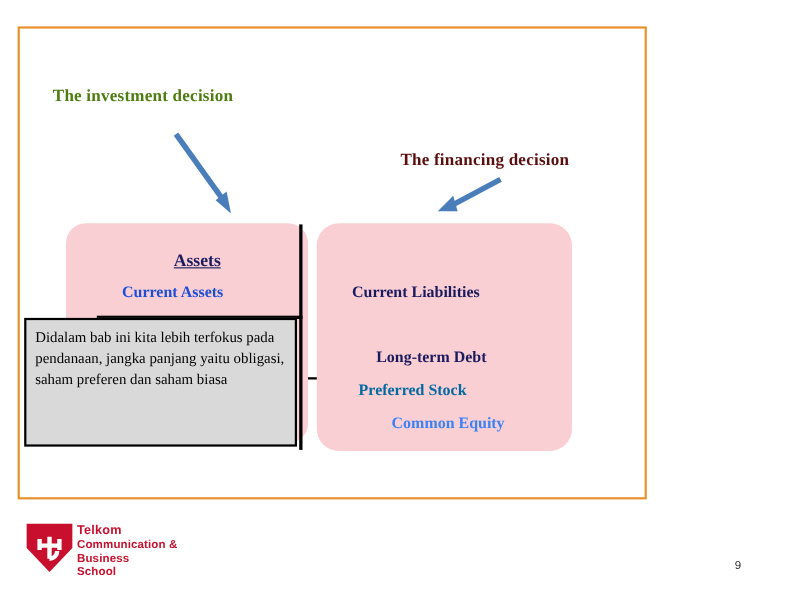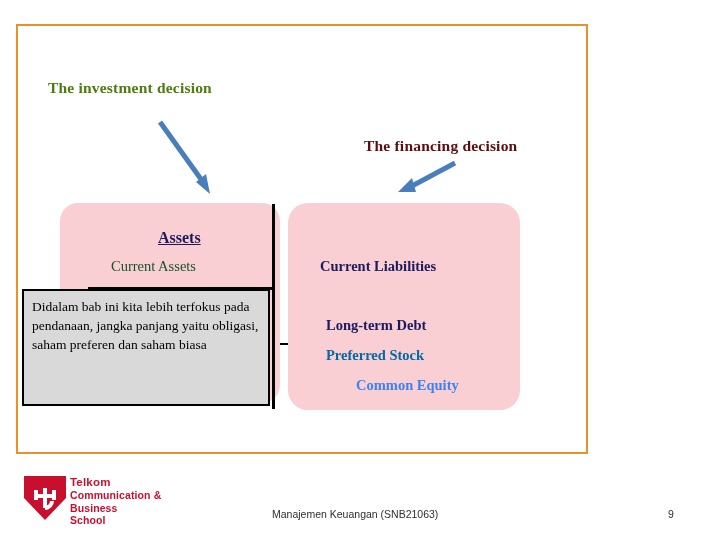--- a/index.html
+++ b/index.html
@@ -109,22 +109,22 @@
     color: #1A1A5E;
     text-decoration: underline;
     white-space: nowrap;
     margin-left: 48px;
   }
   .t-current-assets {
     position: absolute;
     left: 111px;
     top: 258px;
     font-size: 14.5px;
-    font-weight: normal;
-    color: #14532d;
+    font-weight: bold;
+    color: #1d4ed8;
     white-space: nowrap;
     text-align: right;
   }
   .t-liab {
     position: absolute;
     left: 310px;
     top: 229px;
     font-size: 14.5px;
     font-weight: bold;
     color: #1A1A5E;
@@ -135,21 +135,21 @@
     position: absolute;
     left: 320px;
     top: 258px;
     font-size: 14.5px;
     font-weight: bold;
     color: #1A1A5E;
     white-space: nowrap;
   }
   .t-ltdebt {
     position: absolute;
-    left: 326px;
+    left: 342px;
     top: 317px;
     font-size: 14.5px;
     font-weight: bold;
     color: #1A1A5E;
     white-space: nowrap;
   }
   .t-preferred {
     position: absolute;
     left: 326px;
     top: 347px;
@@ -296,17 +296,16 @@
       <rect x="28" y="14" width="4" height="10" fill="#ffffff"></rect>
     </svg>
     <div class="logo-text">
       <div class="logo-telkom">Telkom</div>
       <div class="logo-sub">Communication &amp;</div>
       <div class="logo-sub">Business</div>
       <div class="logo-sub">School</div>
     </div>
   </div>
 
-  <div class="footer-center">Manajemen Keuangan (SNB21063)</div>
 
   <div class="footer-page">9</div>
 
 </div>
 
 </body></html>

